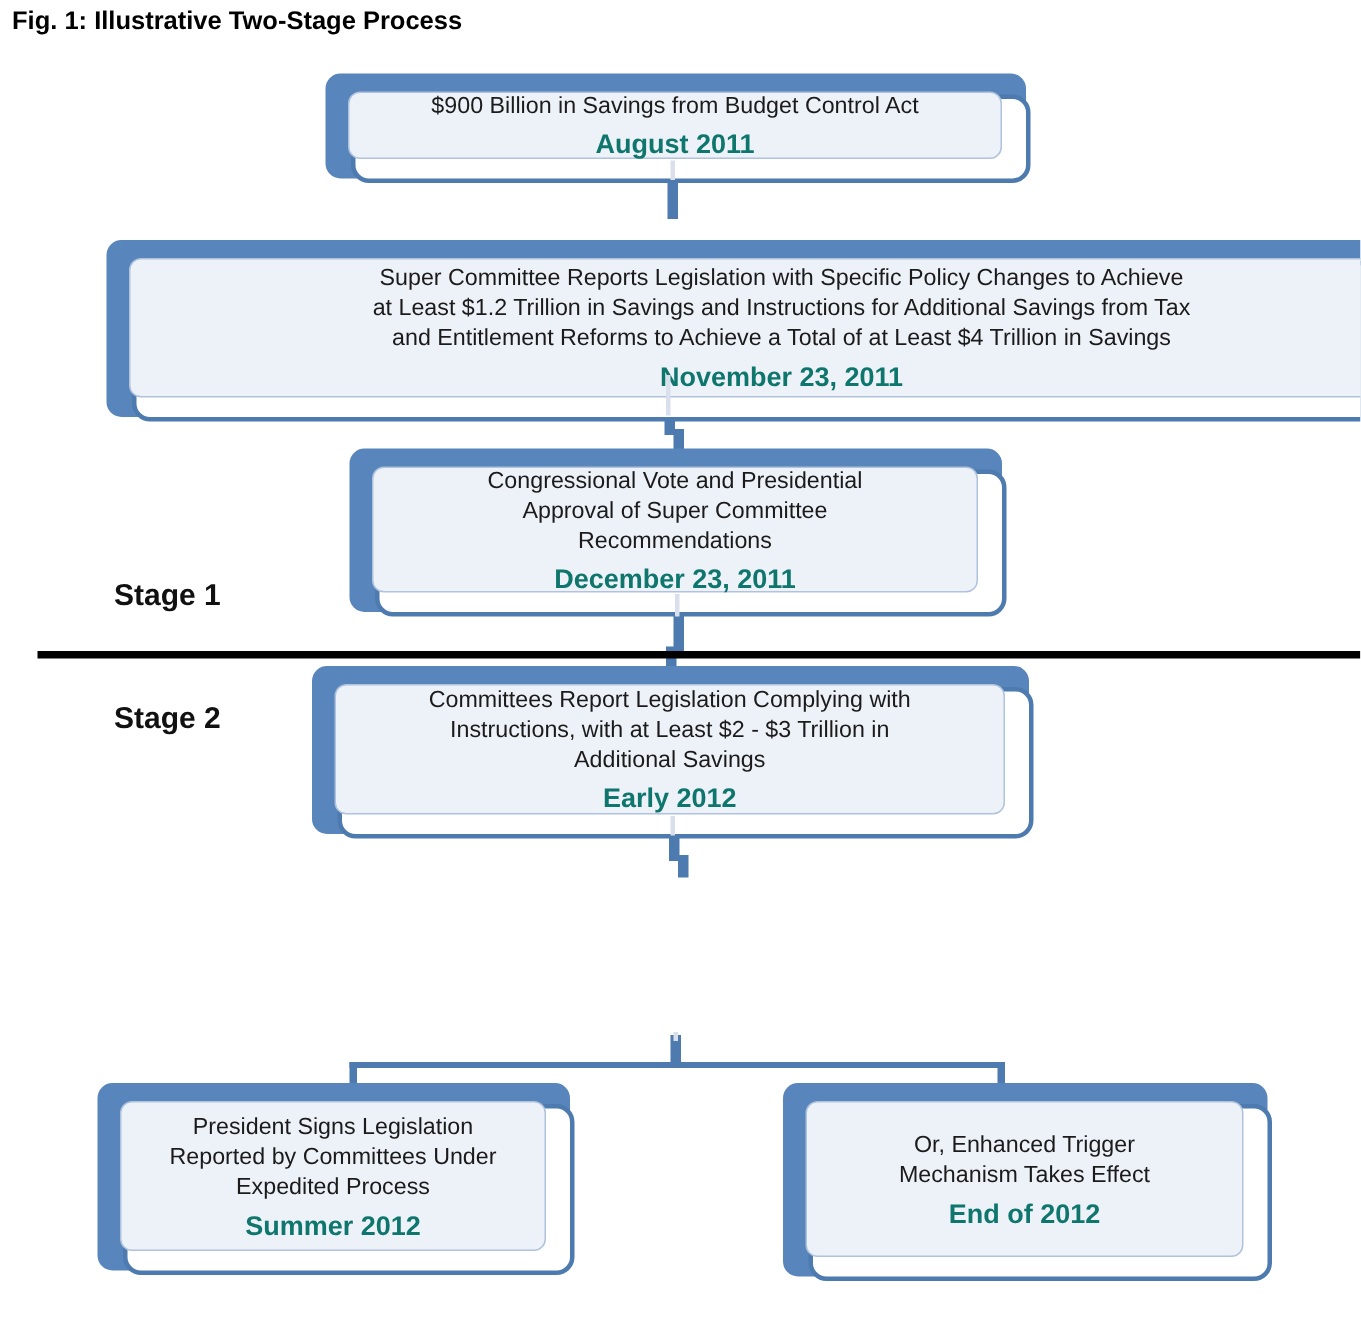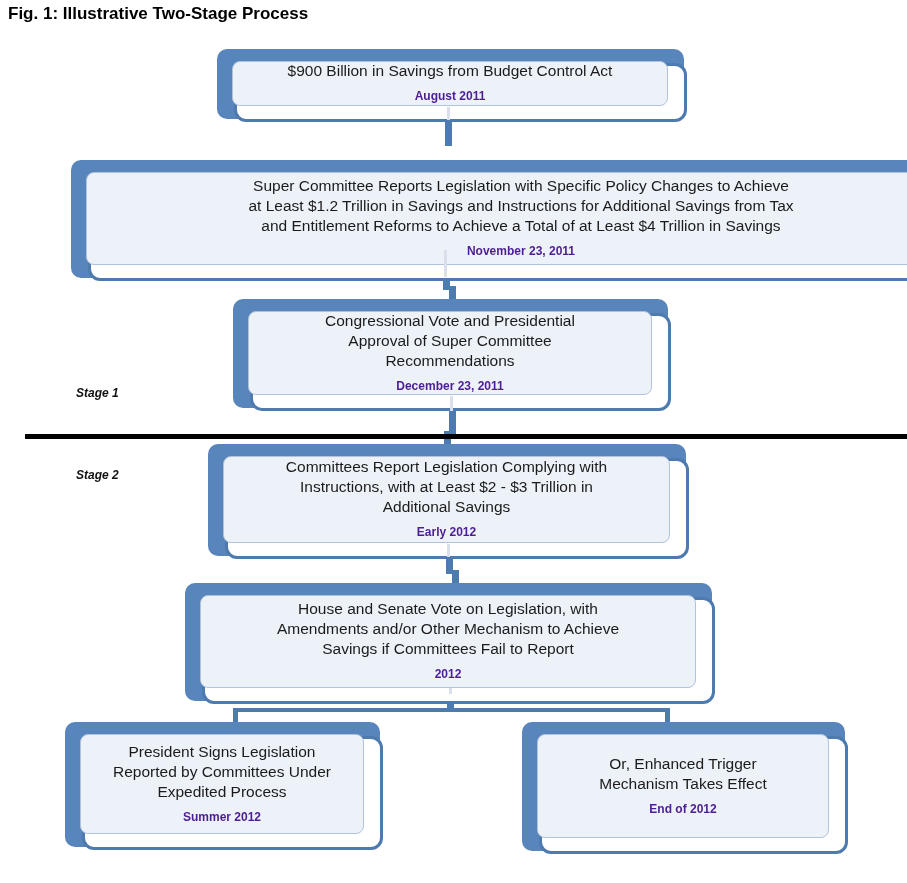--- a/index.html
+++ b/index.html
@@ -11,22 +11,22 @@
     color:#1b1b1b;
     overflow:hidden;
   }
   .fig-title{
     position:absolute;left:8px;top:4px;
     font-size:17px;font-weight:bold;color:#000000;
     white-space:nowrap;
   }
   .stage-label{
     position:absolute;
-    font-size:12px;font-weight:bold;color:#111;
-    z-index:3;white-space:nowrap;font-style:italic;
+    font-size:20px;font-weight:bold;color:#111;
+    z-index:3;white-space:nowrap;
   }
   
   .node{position:absolute;z-index:1;}
   .node::before{ 
     content:"";position:absolute;z-index:0;
     left:-15px;top:-12px;right:-16px;bottom:-13px;
     background:#5885bb;border-radius:10px;
   }
   .node::after{ 
     content:"";position:absolute;z-index:1;
@@ -44,22 +44,22 @@
     align-items:center;justify-content:center;
     text-align:center;
     box-sizing:border-box;
     padding:2px 4px;
   }
   .node .body{
     font-size:15.5px;line-height:20px;
     white-space:pre-line;
   }
   .node .date{
-    font-size:12px;font-weight:bold;line-height:20px;
-    margin-top:5px;color:#4c1d95;
+    font-size:18px;font-weight:bold;line-height:20px;
+    margin-top:5px;color:#0f766e;
   }
   
   .seg{position:absolute;background:#4d7aaf;z-index:0;}
   .seg.faint{background:#d9dfeb;z-index:3;}
   .divider{
     position:absolute;left:25px;top:434px;width:882px;height:5px;
     background:#000000;z-index:3;
   }
 </style>
 </head>
@@ -122,28 +122,20 @@
 
   <div class="node" style="left:223px;top:456px;width:447px;height:87px;">
     <div class="inner">
       <div class="body">Committees Report Legislation Complying with
 Instructions, with at Least $2 - $3 Trillion in
 Additional Savings</div>
       <div class="date">Early 2012</div>
     </div>
   </div>
 
-  <div class="node" style="left:200px;top:595px;width:496px;height:93px;">
-    <div class="inner">
-      <div class="body">House and Senate Vote on Legislation, with
-Amendments and/or Other Mechanism to Achieve
-Savings if Committees Fail to Report</div>
-      <div class="date">2012</div>
-    </div>
-  </div>
 
   <div class="node" style="left:80px;top:734px;width:284px;height:100px;">
     <div class="inner">
       <div class="body">President Signs Legislation
 Reported by Committees Under
 Expedited Process</div>
       <div class="date">Summer 2012</div>
     </div>
   </div>
 

